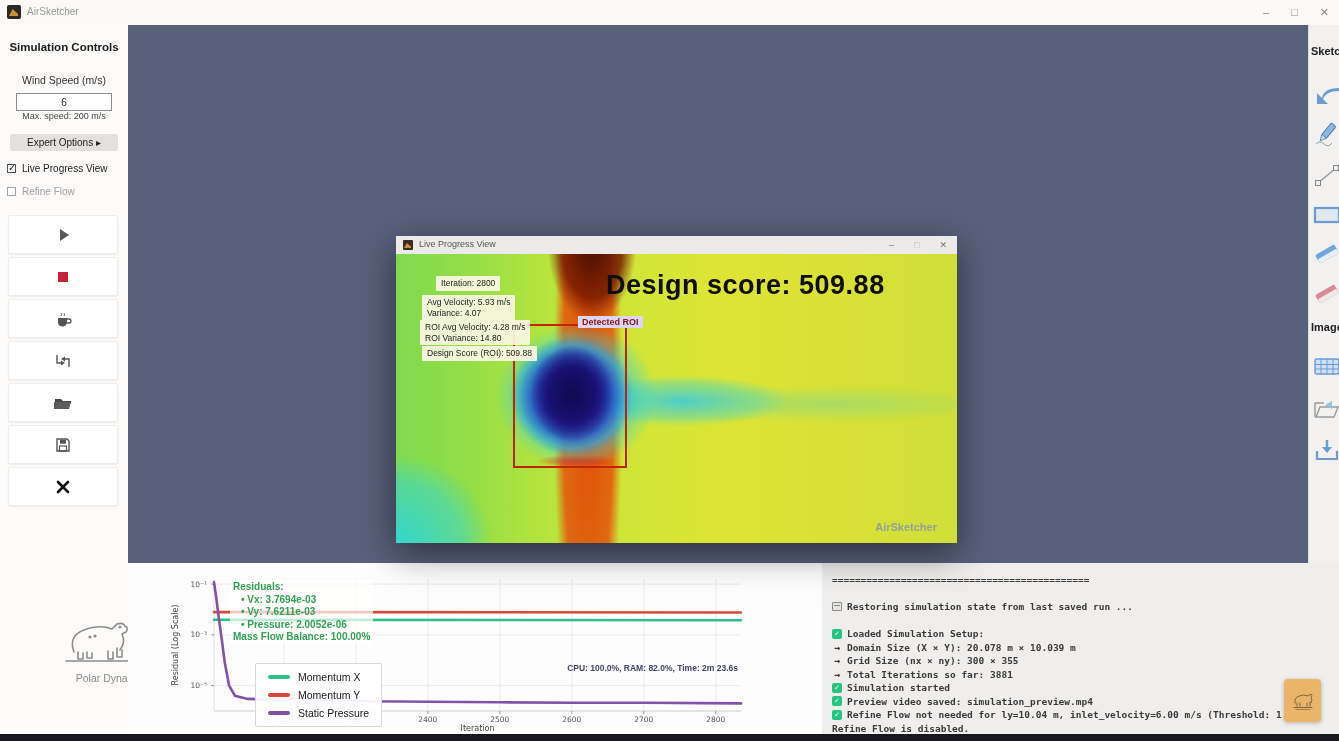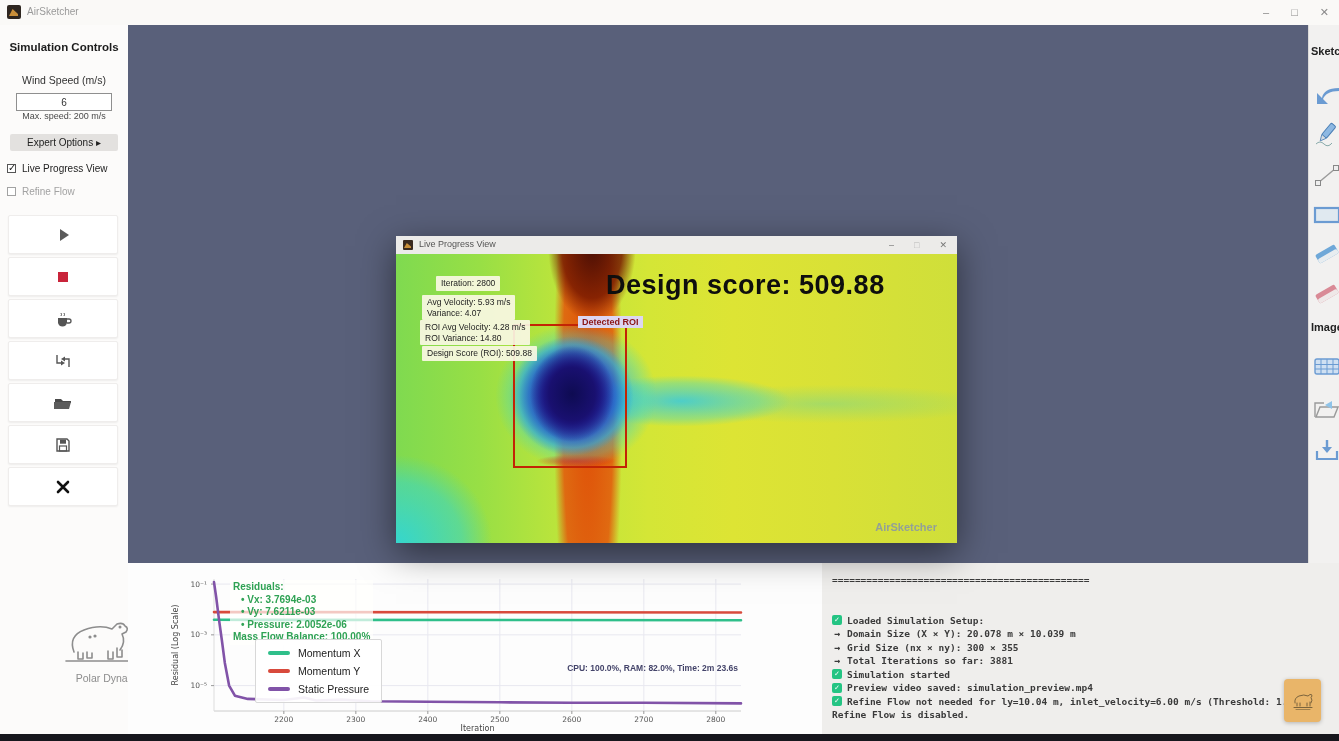--- a/index.html
+++ b/index.html
@@ -67,21 +67,21 @@
   .big-score { position:absolute; left:210px; top:16px; font-size:27px; font-weight:bold; color:#0e0e0e; letter-spacing:0.5px; white-space:nowrap; }
   .hm-watermark { position:absolute; right:20px; bottom:10px; font-size:11px; font-weight:bold; color:#93a097; }
 
   
   .bottom { position:absolute; left:128px; top:563px; width:1211px; height:171px; background:#fdfdfd; }
   .chart-region { position:absolute; left:0; top:0; width:694px; height:171px; background:#fdfdfd; }
   .chart-region svg { position:absolute; left:0; top:0; }
   .tick { font-size:7.5px; fill:#555; font-family:"DejaVu Sans",sans-serif; }
   .axlab { font-size:8px; fill:#444; font-family:"DejaVu Sans",sans-serif; }
   .chart-annot { position:absolute; left:102px; top:17px; font-size:10px; font-weight:bold; color:#2fa254; line-height:12.5px; background:rgba(255,255,252,0.7); padding:1px 3px; white-space:nowrap; }
-  .chart-legend { position:absolute; left:127px; top:76px; background:rgba(255,255,255,0.92); border:1px solid #d8d8d8; border-radius:2px; padding:7px 12px; display:flex; flex-direction:column; gap:6px; }
+  .chart-legend { position:absolute; left:127px; top:100px; background:rgba(255,255,255,0.92); border:1px solid #d8d8d8; border-radius:2px; padding:7px 12px; display:flex; flex-direction:column; gap:6px; }
   .leg-row { display:flex; align-items:center; gap:8px; }
   .leg-swatch { width:22px; height:4px; border-radius:2px; background:#999; flex:0 0 auto; }
   .leg-name { font-size:10.5px; color:#222; white-space:nowrap; }
   .chart-perf { position:absolute; right:84px; top:100px; font-size:8.5px; font-weight:bold; color:#44446a; white-space:nowrap; }
 
   .console { position:absolute; left:694px; top:0; width:517px; height:171px; background:#efeeec; padding:10px 0 0 10px; overflow:hidden; }
   .con-line { font-family:"DejaVu Sans Mono", monospace; font-size:9.5px; font-weight:bold; color:#3a3a3a; line-height:13.5px; white-space:pre; display:flex; align-items:center; gap:5px; }
   .ci { flex:0 0 auto; display:inline-flex; align-items:center; justify-content:center; }
   .check-icon { width:10px; height:10px; background:#24c483; border-radius:2px; color:#fff; font-size:8px; line-height:10px; font-weight:bold; }
   .arrow-icon { color:#3a3a3a; font-size:10px; width:10px; }
@@ -318,20 +318,21 @@
           <span class="leg-swatch" style="background: rgb(129, 83, 168);"></span>
           <span class="leg-name">Static Pressure</span>
         </div>
       </div>
       <div class="chart-perf">CPU: 100.0%, RAM: 82.0%, Time: 2m 23.6s</div>
     </div>
     <div class="console">
       <div id="console-lines">
           <div class="con-line"><span>=============================================</span></div>
           <div class="con-line"><span> </span></div>
+          <div class="con-line"><span class="ci window-icon"></span><span>Restoring simulation state from last saved run ...</span></div>
           <div class="con-line"><span> </span></div>
           <div class="con-line"><span class="ci check-icon">✓</span><span>Loaded Simulation Setup:</span></div>
           <div class="con-line"><span class="ci arrow-icon">→</span><span>Domain Size (X × Y): 20.078 m × 10.039 m</span></div>
           <div class="con-line"><span class="ci arrow-icon">→</span><span>Grid Size (nx × ny): 300 × 355</span></div>
           <div class="con-line"><span class="ci arrow-icon">→</span><span>Total Iterations so far: 3881</span></div>
           <div class="con-line"><span class="ci check-icon">✓</span><span>Simulation started</span></div>
           <div class="con-line"><span class="ci check-icon">✓</span><span>Preview video saved: simulation_preview.mp4</span></div>
           <div class="con-line"><span class="ci check-icon">✓</span><span>Refine Flow not needed for ly=10.04 m, inlet_velocity=6.00 m/s (Threshold: 1.00).</span></div>
           <div class="con-line"><span>Refine Flow is disabled.</span></div>
         </div>

